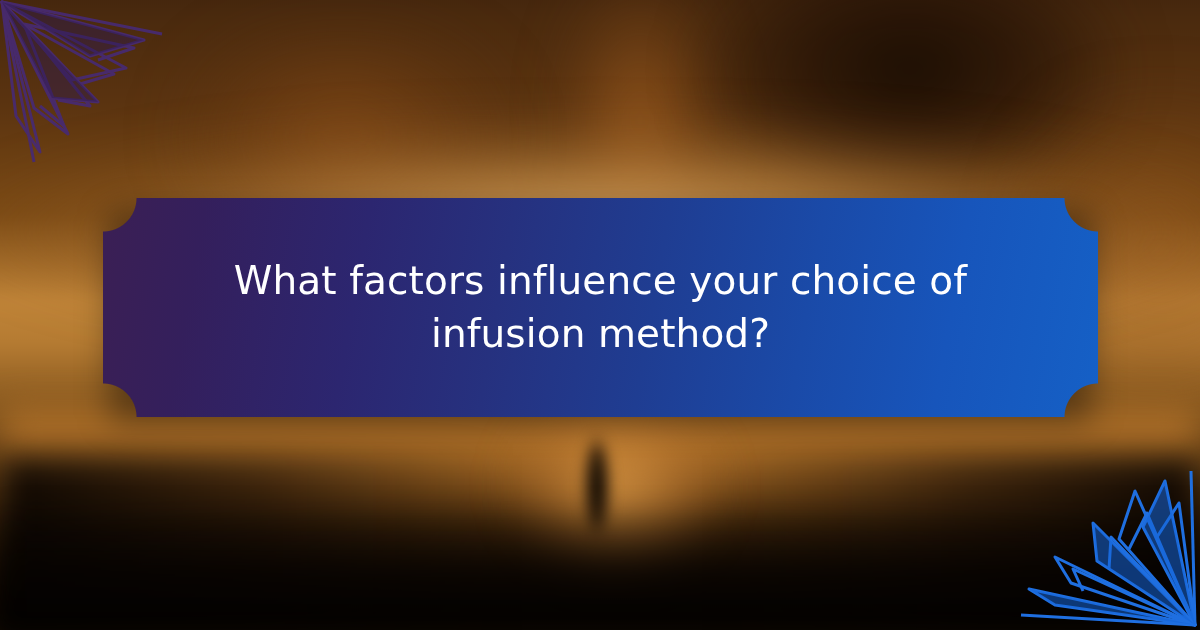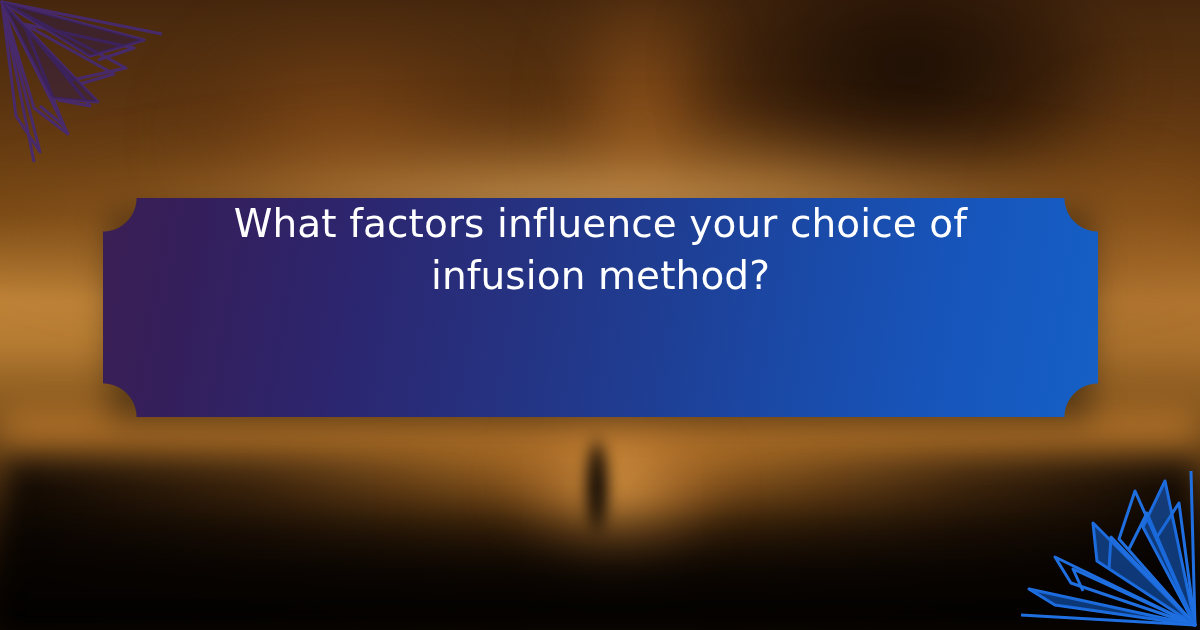--- a/index.html
+++ b/index.html
@@ -198,21 +198,21 @@
       radial-gradient(circle 34px at 0 100%, transparent 0 33px, #000 34px),
       radial-gradient(circle 34px at 100% 100%, transparent 0 33px, #000 34px);
     -webkit-mask-composite: source-in;
     mask-image:
       radial-gradient(circle 34px at 0 0, transparent 0 33px, #000 34px),
       radial-gradient(circle 34px at 100% 0, transparent 0 33px, #000 34px),
       radial-gradient(circle 34px at 0 100%, transparent 0 33px, #000 34px),
       radial-gradient(circle 34px at 100% 100%, transparent 0 33px, #000 34px);
     mask-composite: intersect;
     display: flex;
-    align-items: flex-start;
+    align-items: center;
     justify-content: center;
   }
   .banner-title {
     color: #ffffff;
     font-size: 39px;
     line-height: 1.34;
     font-weight: 400;
     text-align: center;
     letter-spacing: 0.1px;
     max-width: 790px;

